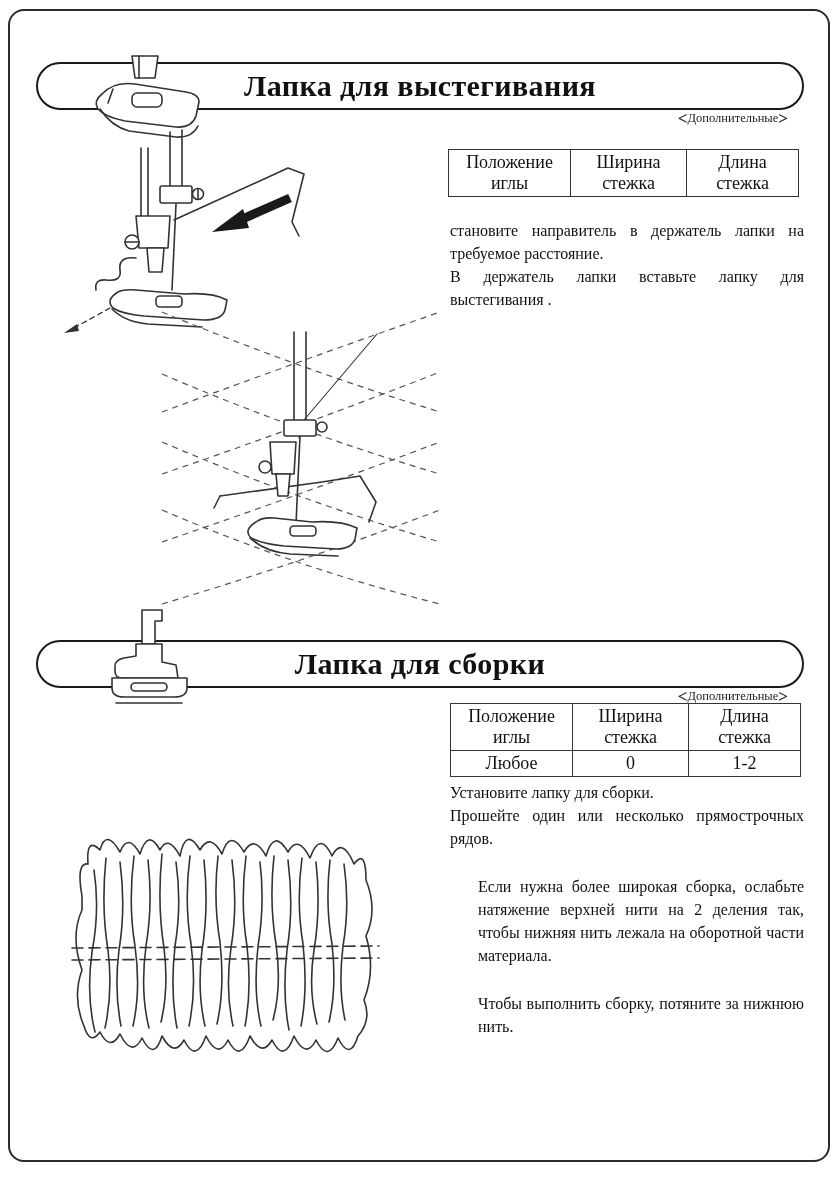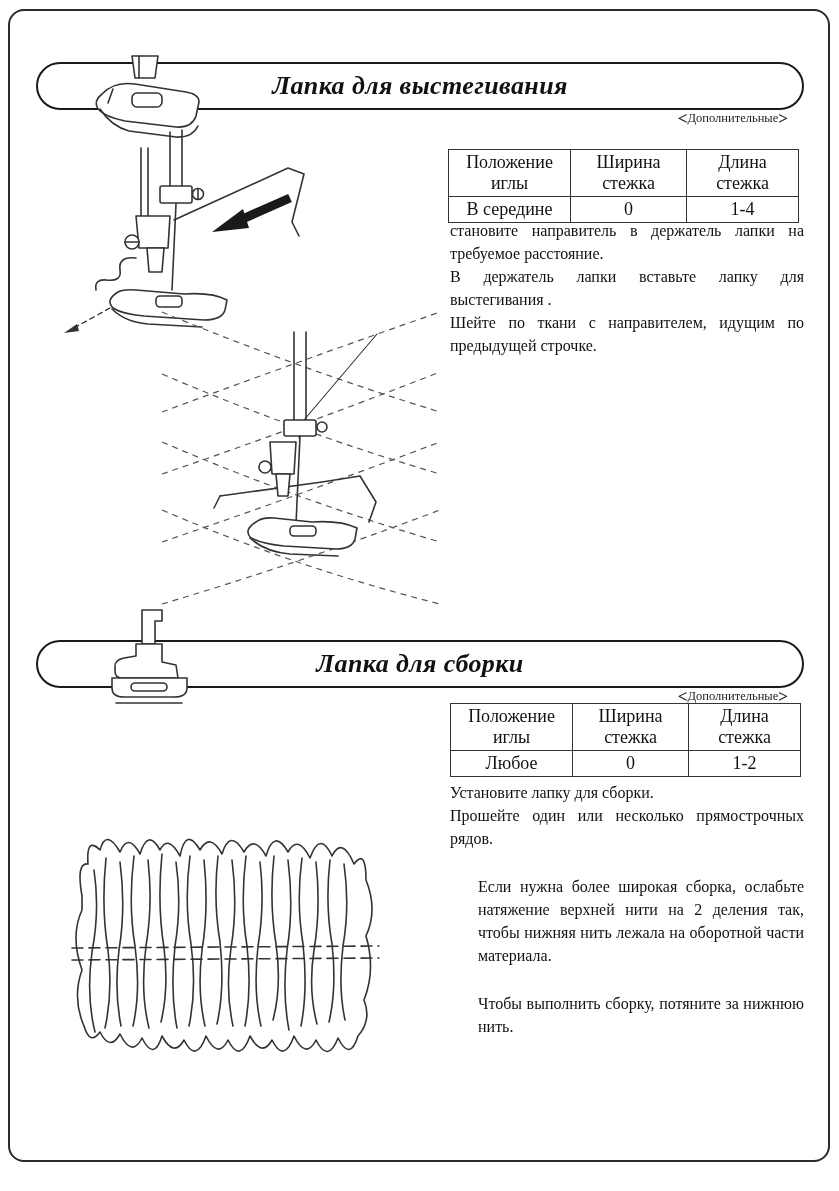--- a/index.html
+++ b/index.html
@@ -12,21 +12,21 @@
   .frame {
     position:absolute; left:8px; top:9px; width:822px; height:1153px;
     border:2px solid #2b2b2b; border-radius:16px;
   }
   .pill {
     position:absolute; left:36px; width:768px; height:48px;
     border:2px solid #1a1a1a; border-radius:26px; background:#fff;
   }
   .pill .title {
     position:absolute; inset:0; display:flex; align-items:center; justify-content:center;
-    font-size:26px; font-weight:700; letter-spacing:.4px;font-style:italic;
+    font-size:30px; font-weight:700; letter-spacing:.4px;
   }
   .badge {
     position:absolute; right:14px; top:54%; transform:translateY(-50%);
     font-size:12.5px; white-space:nowrap; color:#222;margin-top:31px;
   }
   .badge .ang { font-size:17px; font-weight:600; vertical-align:-2px; }
   .spec-table { position:absolute; border-collapse:collapse; font-size:18px; background:#fff; }
   .spec-table th, .spec-table td {
     border:1.3px solid #333; text-align:center; font-weight:400; padding:2px 5px;
   }
@@ -106,32 +106,26 @@
         <col style="width:122px">
         <col style="width:116px">
         <col style="width:112px">
       </colgroup>
     <tbody>
         <tr>
       <th>Положение иглы</th>
       <th>Ширина стежка</th>
       <th>Длина стежка</th>
     </tr>
-    <tr>
-      <td>В середине</td>
-      <td>0</td>
-      <td>1-4</td>
-    </tr>
   </tbody>
     </table>
 
   <div class="copy" style="left:450px; top:219px;">
     <p>становите направитель в держатель лапки на требуемое расстояние.</p>
     <p>В держатель лапки вставьте лапку для выстегивания .</p>
-    <p>Шейте по ткани с направителем, идущим по предыдущей строчке.</p>
   </div>
 
   <div class="illus" style="left:172px; top:332px;">
     <svg width="260" height="262" viewBox="0 0 260 262">
       <g class="dash" stroke-dasharray="6 5">
         <path d="M-10,42 Q125,100 268,142"></path>
         <path d="M-10,110 Q125,168 268,210"></path>
         <path d="M-10,178 Q125,236 268,272"></path>
         <path d="M-10,-20 Q125,36 268,80"></path>
         <path d="M-10,142 Q125,96 268,40"></path>

